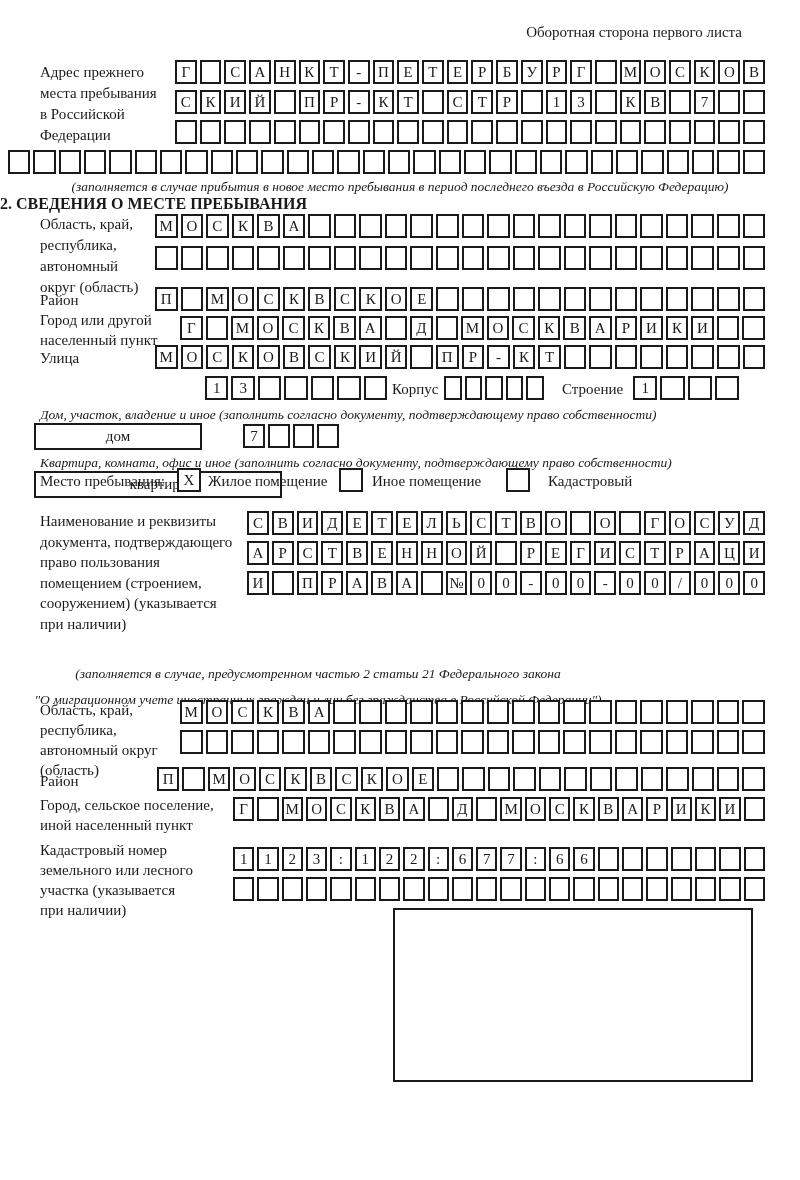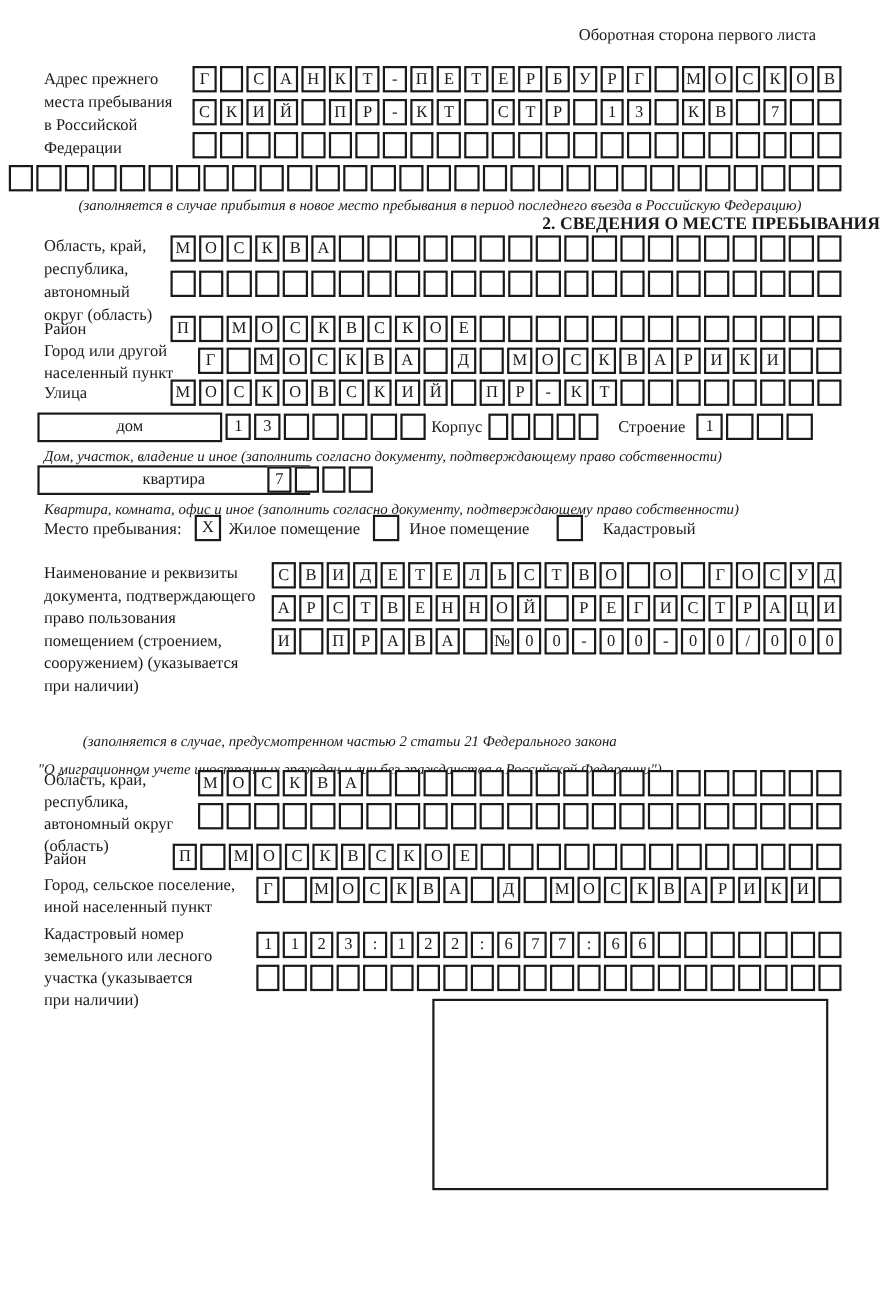--- a/index.html
+++ b/index.html
@@ -4,32 +4,32 @@
 <style>
   html,body { margin:0; padding:0; background:#ffffff; }
   #page {
     position:relative; width:800px; height:1180px; background:#ffffff;
     font-family:"Liberation Serif","DejaVu Serif",serif; color:#1a1a1a;
     overflow:hidden;
   }
   .abs { position:absolute; }
   .lbl { position:absolute; font-size:15px; line-height:21px; white-space:pre-line; }
   .note { position:absolute; font-size:13px; line-height:17px; white-space:pre-line;font-style:italic; }
-  .title { position:absolute; font-size:16px; font-weight:bold; text-align:right; }
+  .title { position:absolute; font-size:16px; font-weight:bold; text-align:left; }
   .cellrow { position:absolute; display:flex; gap:3px; }
   .cell {
     flex:1 1 0; height:24px; box-sizing:border-box;
     border:2px solid #1a1a1a; background:#fff;
     display:flex; align-items:center; justify-content:center;
     font-size:15px; line-height:1; overflow:hidden;
   }
   .namedbox {
     position:absolute; box-sizing:border-box; height:27px;
     border:2px solid #1a1a1a; background:#fff;
-    display:flex; align-items:center; justify-content:center; font-size:15px;
+    display:flex; align-items:center; justify-content:center; font-size:15px;margin-top:48px;
   }
   .chk {
     position:absolute; width:24px; height:24px; box-sizing:border-box;
     border:2px solid #1a1a1a; background:#fff;
     display:flex; align-items:center; justify-content:center; font-size:15px;
   }
   .stampbox { position:absolute; box-sizing:border-box; border:2px solid #1a1a1a; background:#fff; }
   .ctr { text-align:center; }
 </style>
 </head>

